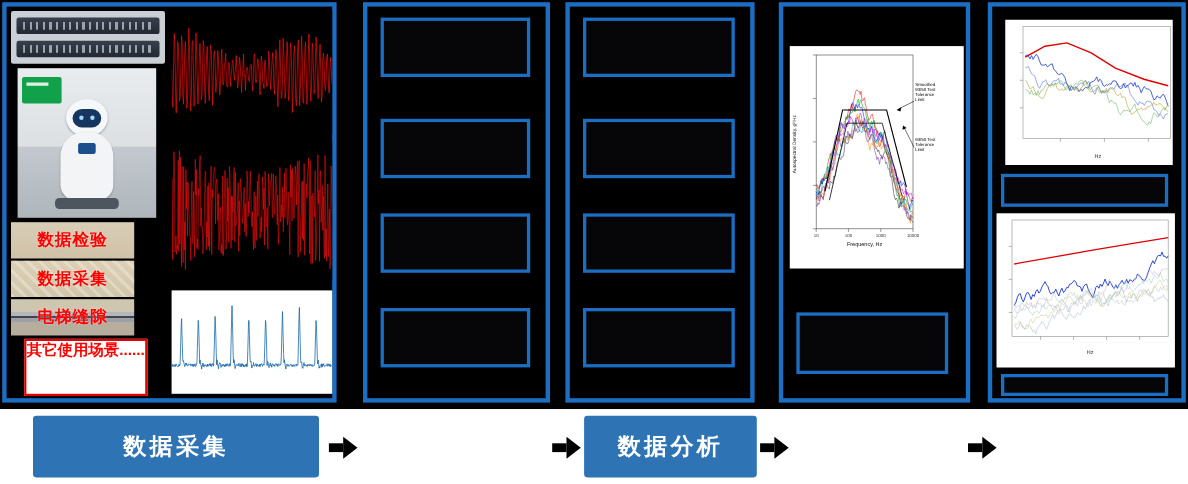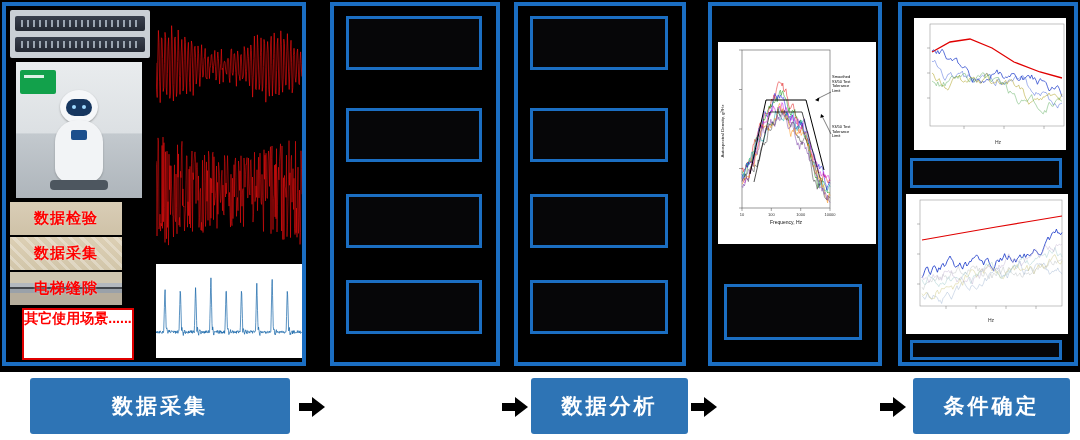--- a/index.html
+++ b/index.html
@@ -252,17 +252,14 @@
       <span>数据分析</span>
     </div>
     <div class="arrow a3">
         <span class="stem"></span>
         <span class="head"></span>
       </div>
     <div class="arrow a4">
         <span class="stem"></span>
         <span class="head"></span>
       </div>
-    <div class="stepbtn sb5">
-      <span>条件确定</span>
-    </div>
   </div>
 </div>
 
 </body></html>

